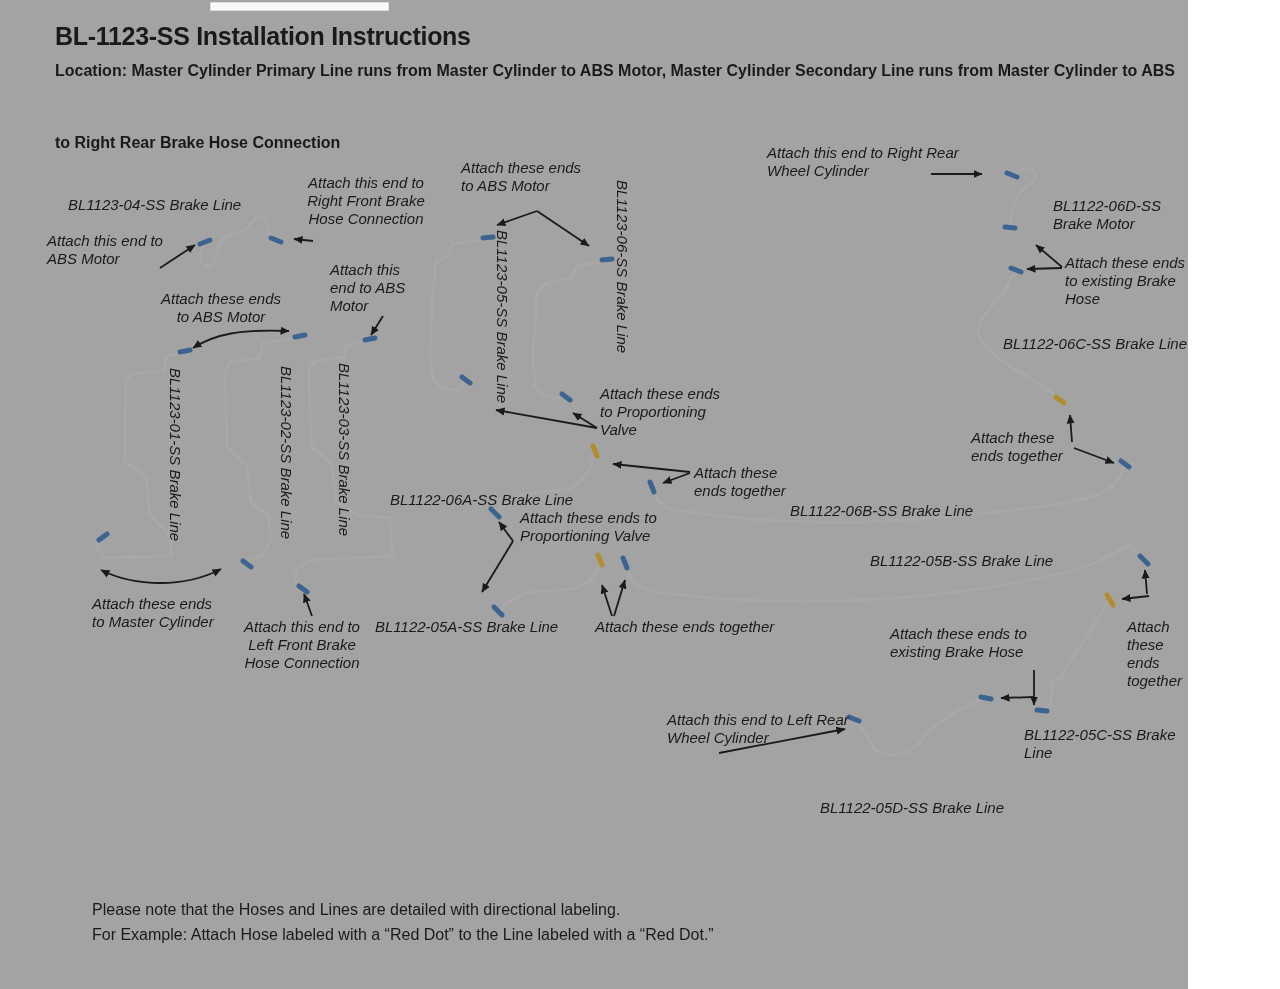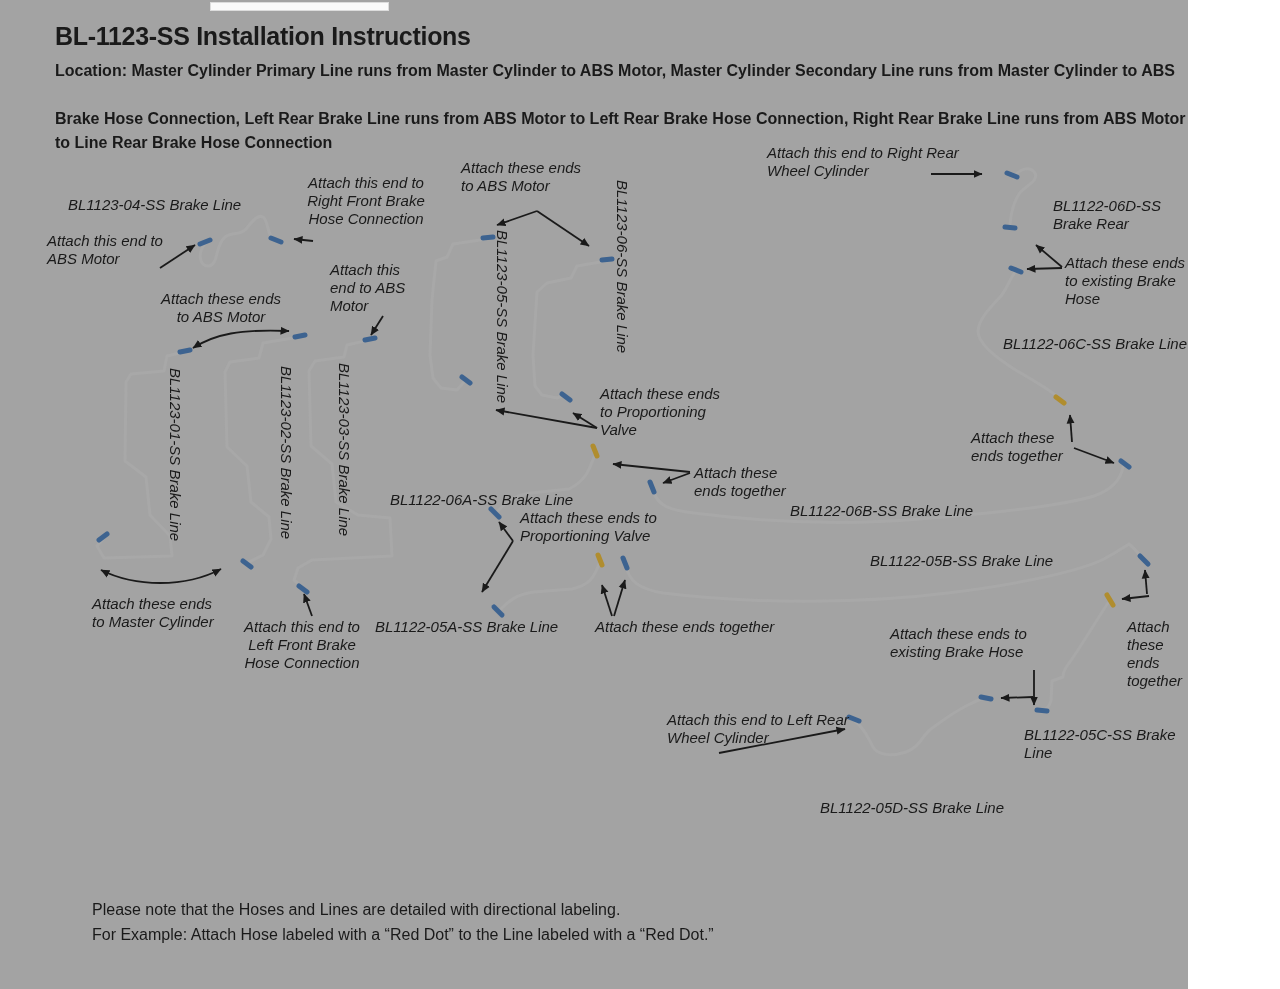--- a/index.html
+++ b/index.html
@@ -22,22 +22,21 @@
 </head>
 <body>
 
 <div id="page">
 
   <div id="top-edge-artifact"></div>
 
   <div id="doc-title">BL-1123-SS Installation Instructions</div>
 
   <div class="loc-line" style="top:62px">Location: Master Cylinder Primary Line runs from Master Cylinder to ABS Motor, Master Cylinder Secondary Line runs from Master Cylinder to ABS</div>
-  <div class="loc-line" style="top:110px">Brake Hose Connection, Left Rear Brake Line runs from ABS Motor to Left Rear Brake Hose Connection, Right Rear Brake Line runs from ABS Motor</div>
-  <div class="loc-line" style="top:134px">to Line Rear Brake Hose Connection</div>
+  <div class="loc-line" style="top:134px">to Right Rear Brake Hose Connection</div>
 
   <svg id="diagram-svg" viewBox="0 0 1280 989" xmlns="http://www.w3.org/2000/svg">
     <defs>
       <marker id="ah" markerWidth="10" markerHeight="9" refX="8.5" refY="4.5" orient="auto-start-reverse" markerUnits="userSpaceOnUse">
         <path d="M0,0.5 L9,4.5 L0,8.5 z" fill="#1a1a1a"></path>
       </marker>
     </defs>
 
     <g>
       <path class="tube" d="M206,243 C197,252 199,267 209,266 C219,264 215,245 225,237 C233,231 240,236 246,229 C252,222 257,214 263,217 C269,221 266,235 275,240"></path>
@@ -125,21 +124,21 @@
 Hose Connection</div>
   <div class="lbl ctr" style="left:154px;top:290px;width:134px">Attach these ends
 to ABS Motor</div>
   <div class="lbl" style="left:330px;top:261px">Attach this
 end to ABS
 Motor</div>
   <div class="lbl" style="left:461px;top:159px">Attach these ends
 to ABS Motor</div>
   <div class="lbl" style="left:767px;top:144px">Attach this end to Right Rear
 Wheel Cylinder</div>
-  <div class="lbl" style="left:1053px;top:197px">BL1122-06D-SS Brake Rear</div>
+  <div class="lbl" style="left:1053px;top:197px">BL1122-06D-SS Brake Motor</div>
   <div class="lbl" style="left:1065px;top:254px">Attach these ends
 to existing Brake
 Hose</div>
   <div class="lbl" style="left:1003px;top:335px">BL1122-06C-SS Brake Line</div>
   <div class="lbl vert" style="left:493px;top:230px">BL1123-05-SS Brake Line</div>
   <div class="lbl vert" style="left:613px;top:180px">BL1123-06-SS Brake Line</div>
   <div class="lbl vert" style="left:166px;top:368px">BL1123-01-SS Brake Line</div>
   <div class="lbl vert" style="left:277px;top:366px">BL1123-02-SS Brake Line</div>
   <div class="lbl vert" style="left:335px;top:363px">BL1123-03-SS Brake Line</div>
   <div class="lbl" style="left:600px;top:385px">Attach these ends

